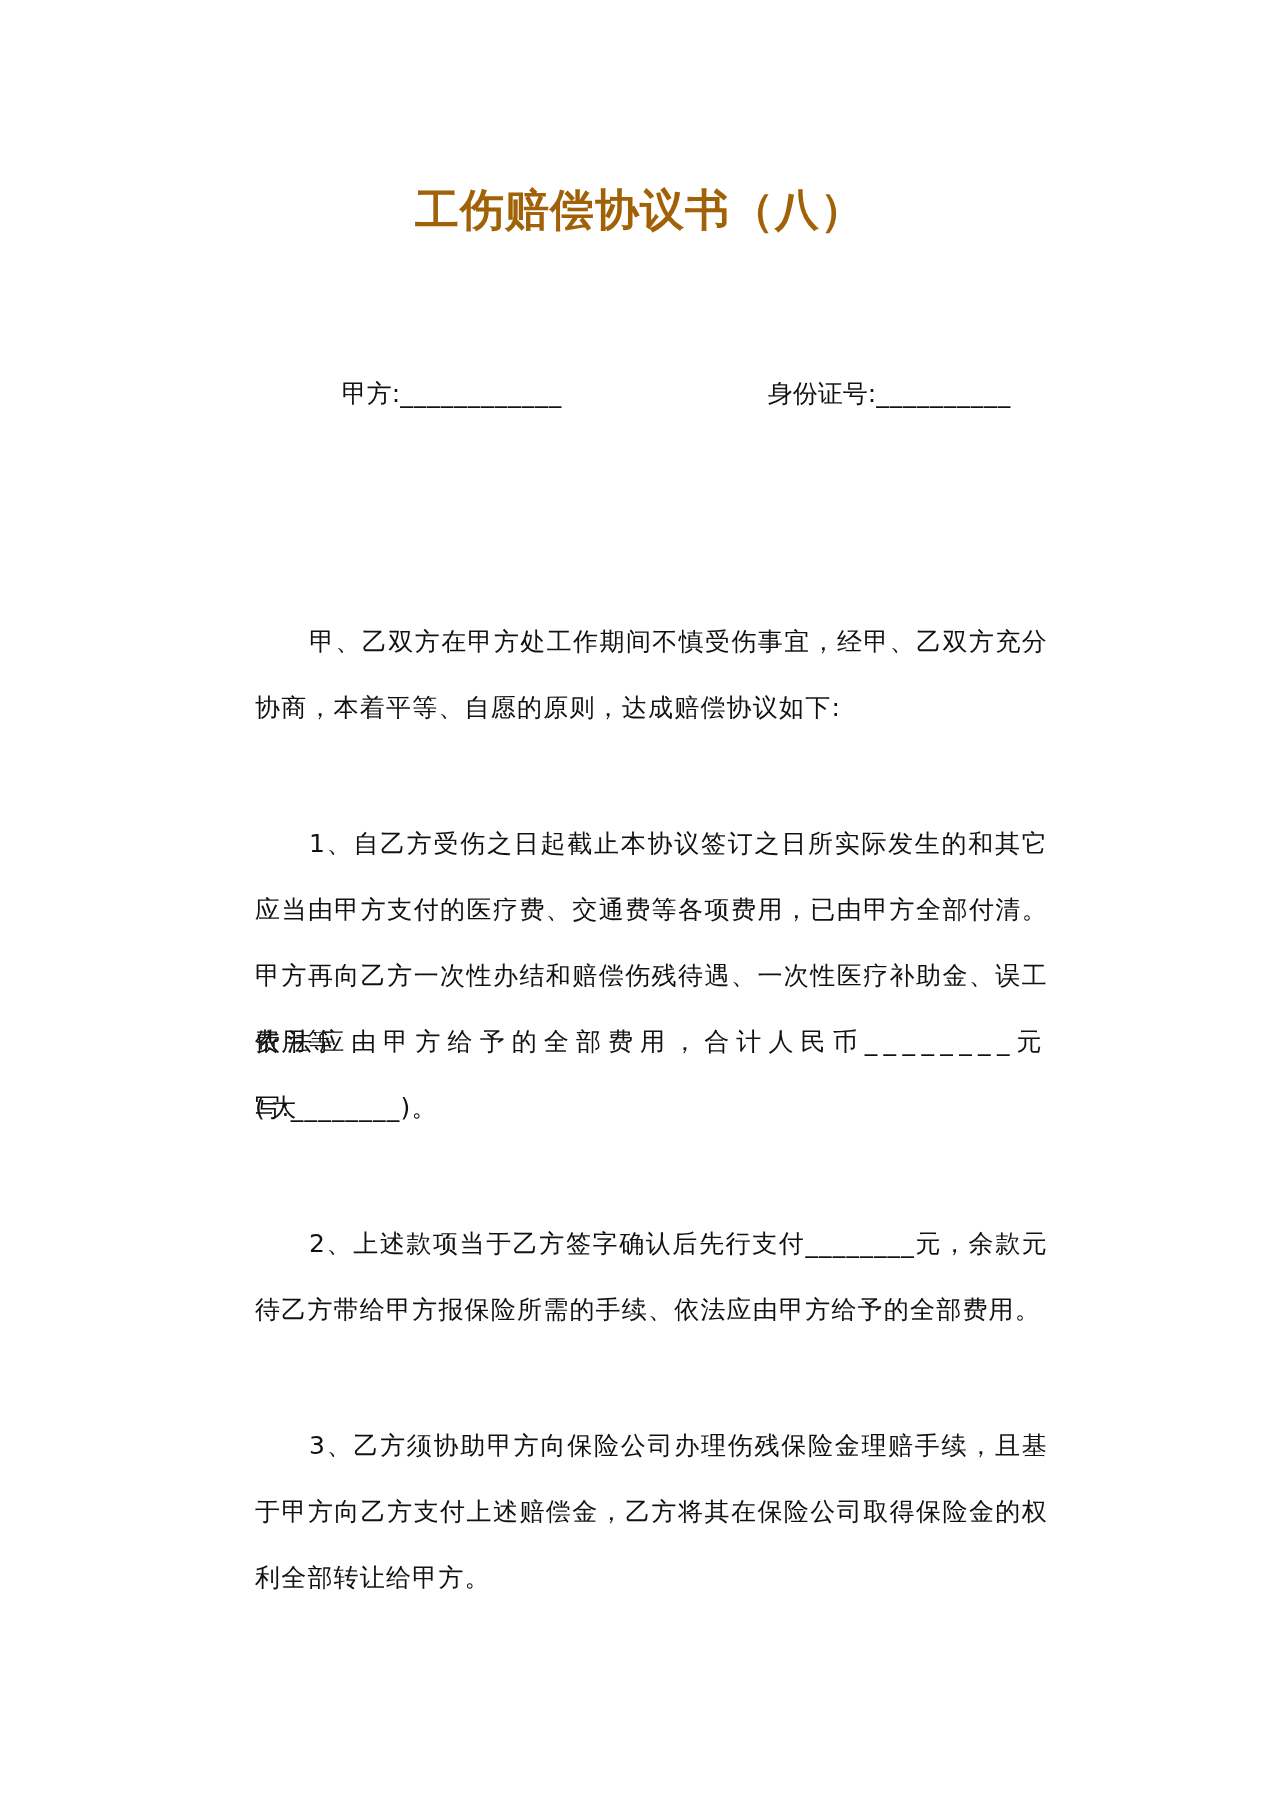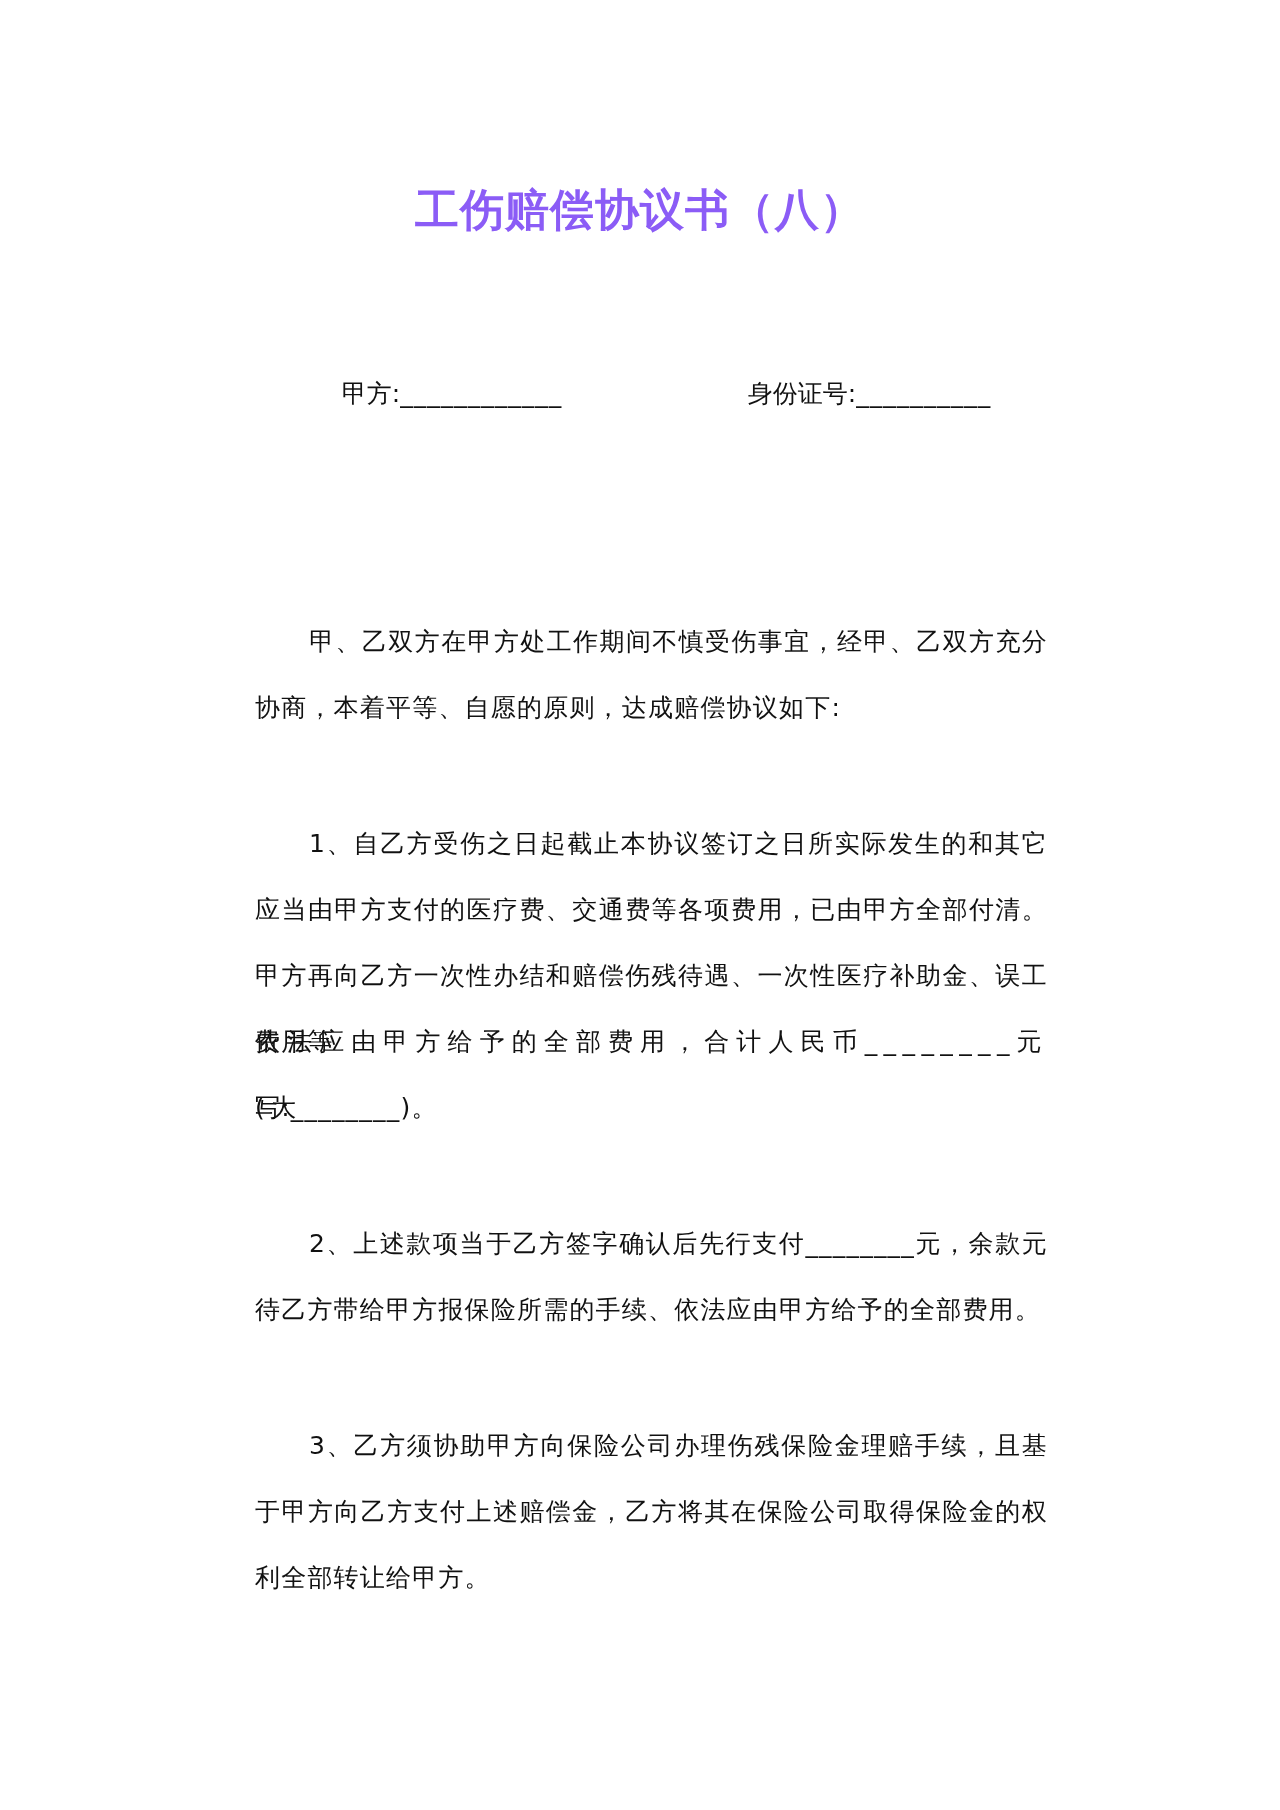--- a/index.html
+++ b/index.html
@@ -27,21 +27,21 @@
       position: absolute;
       left: 0;
       width: 1280px;
       top: 180px;
       text-align: center;
       font-family: "DejaVu Serif", "Liberation Serif", serif;
       font-weight: bold;
       font-size: 44px;
       letter-spacing: 1px;
       line-height: 60px;
-      color: #8b5cf6;
+      color: #a16207;
       margin: 0;
     }
     .field-row {
       position: absolute;
       left: 0;
       width: 1280px;
       height: 40px;
       font-size: 25px;
       line-height: 40px;
     }
@@ -79,21 +79,21 @@
 <body>
 
 <div class="page">
 
   <h1 class="title">工伤赔偿协议书（八）</h1>
 
   <div class="field-row" style="top:334px;">
     <div class="field" style="left:294px;">
       <span class="label">甲方</span><span class="colon">:</span><span class="blank">____________</span>
     </div>
-    <div class="field" style="left:700px;">
+    <div class="field" style="left:720px;">
       <span class="label">身份证号</span><span class="colon">:</span><span class="blank">__________</span>
     </div>
   </div>
 
 
   <p class="body-text" style="top:598px;"><span class="indent"></span><span>甲、乙双方在甲方处工作期间不慎受伤事宜，经甲、乙双方充分协商，本着平等、自愿的原则，达成赔偿协议如下:</span></p>
 
   <p class="body-text" style="top:800px;"><span class="indent"></span><span>1、</span><span>自乙方受伤之日起截止本协议签订之日所实际发生的和其它应当由甲方支付的医疗费、交通费等各项费用，已由甲方全部付清。甲方再向乙方一次性办结和赔偿伤残待遇、一次性医疗补助金、误工费用等</span></p>
   <p class="body-text" style="top:1064px;"><span>写:________)。</span></p>
   <p class="body-text spread-last" style="top:998px;"><span class="line-spread">依法应由甲方给予的全部费用，合计人民币________元(大</span></p>

